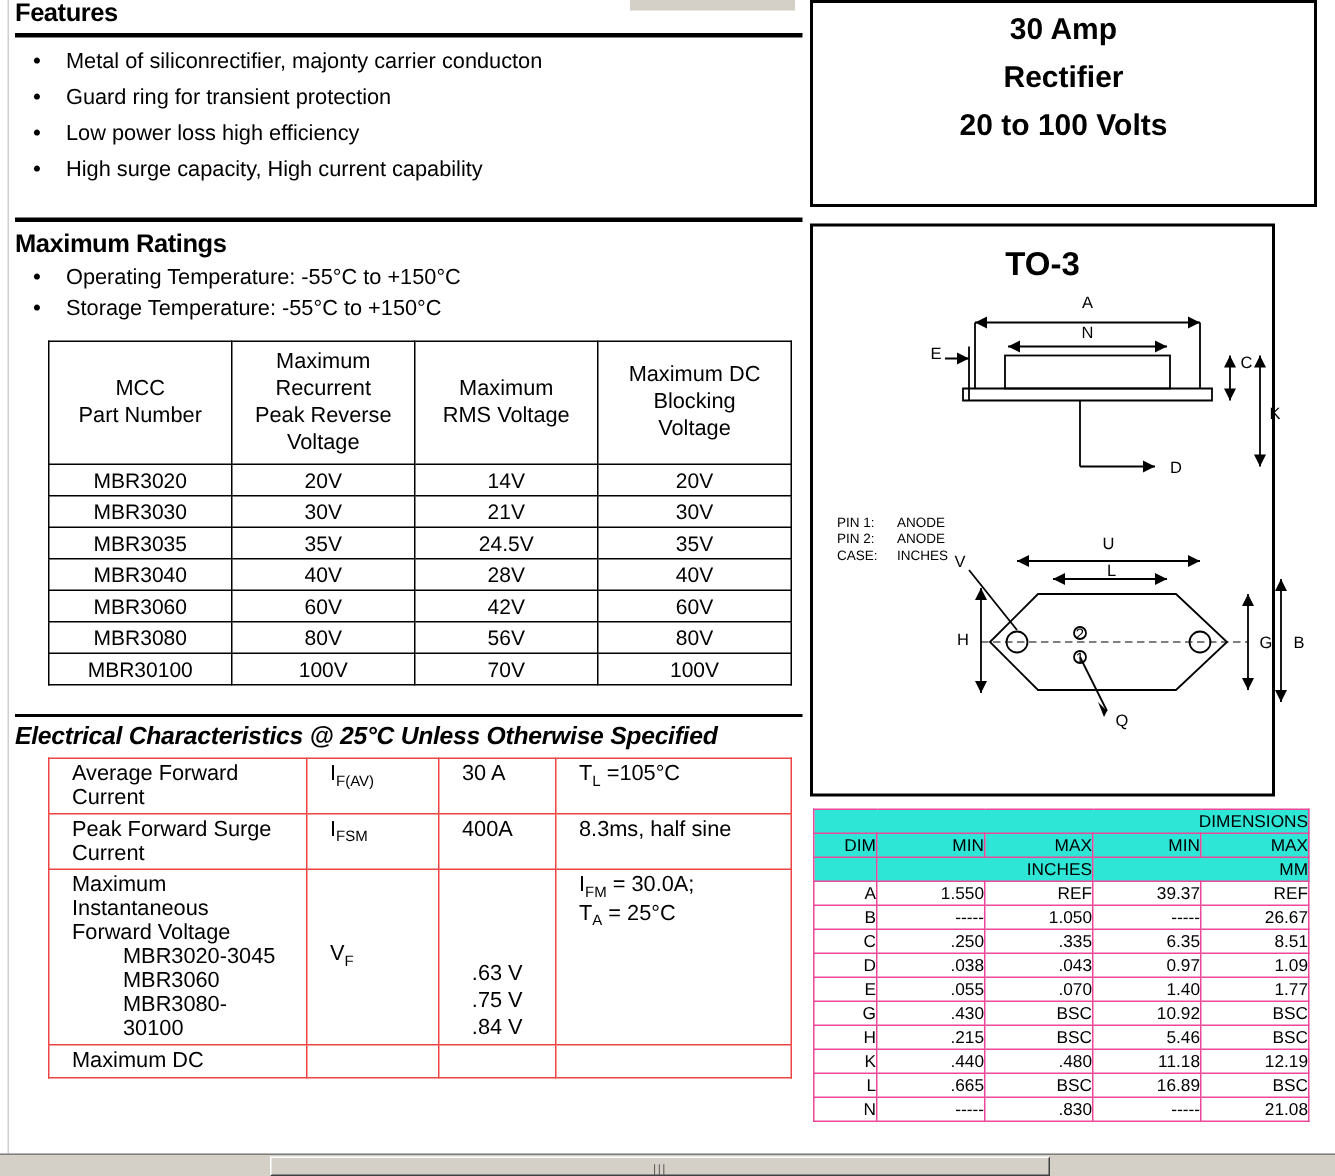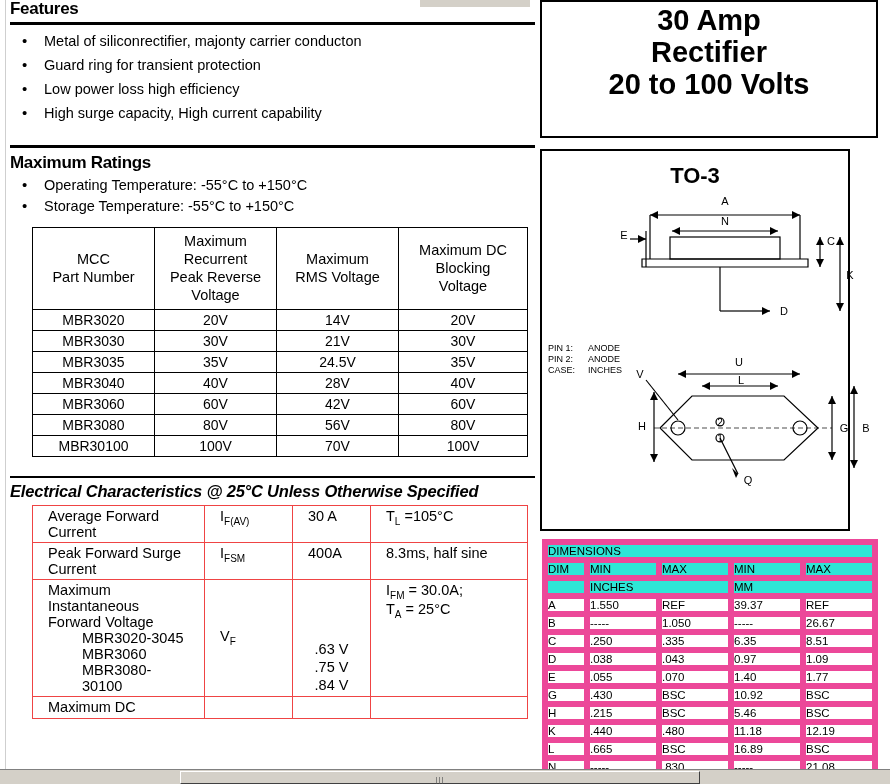--- a/index.html
+++ b/index.html
@@ -129,60 +129,60 @@
     width: 340px;
   }
   .title-box {
     border: 2px solid #000;
     width: 338px;
     height: 138px;
     text-align: center;
     padding-top: 2px;
   }
   .title-box div {
-    font-size: 29px;
+    font-size: 20px;
     font-weight: bold;
     line-height: 32px;
   }
 
   .pkg-box {
     border: 2px solid #000;
     width: 310px;
     height: 382px;
     margin-top: 11px;
     position: relative;
   }
   .pkg-title {
     text-align: center;
     font-size: 22px;
     font-weight: bold;
     margin-top: 12px;
   }
   .pin-legend {
     position: absolute;
-    left: 6px;
+    left: 16px;
     top: 192px;
     font-size: 9px;
     line-height: 11px;
   }
   .pin-legend .lbl { display: inline-block; width: 40px; }
   .pin-legend .val { display: inline-block; width: 60px; }
 
   
   table.dim {
     border-collapse: collapse;
     width: 330px;
     margin-top: 8px;
     margin-left: 2px;
     table-layout: fixed;
   }
   table.dim th, table.dim td {
-    border: 6px solid #ec4899;
+    border: 1px solid #ec4899;
     font-size: 11.5px;
-    text-align: left;
+    text-align: right;
     height: 16px;
     padding: 0;
   }
   table.dim th { background: #2ee6d6; font-weight: normal; }
   table.dim th.hdr { background: #2ee6d6; }
   table.dim col.d1 { width: 42px; }
   table.dim col.d2 { width: 72px; }
   table.dim col.d3 { width: 72px; }
   table.dim col.d4 { width: 72px; }
   table.dim col.d5 { width: 72px; }

